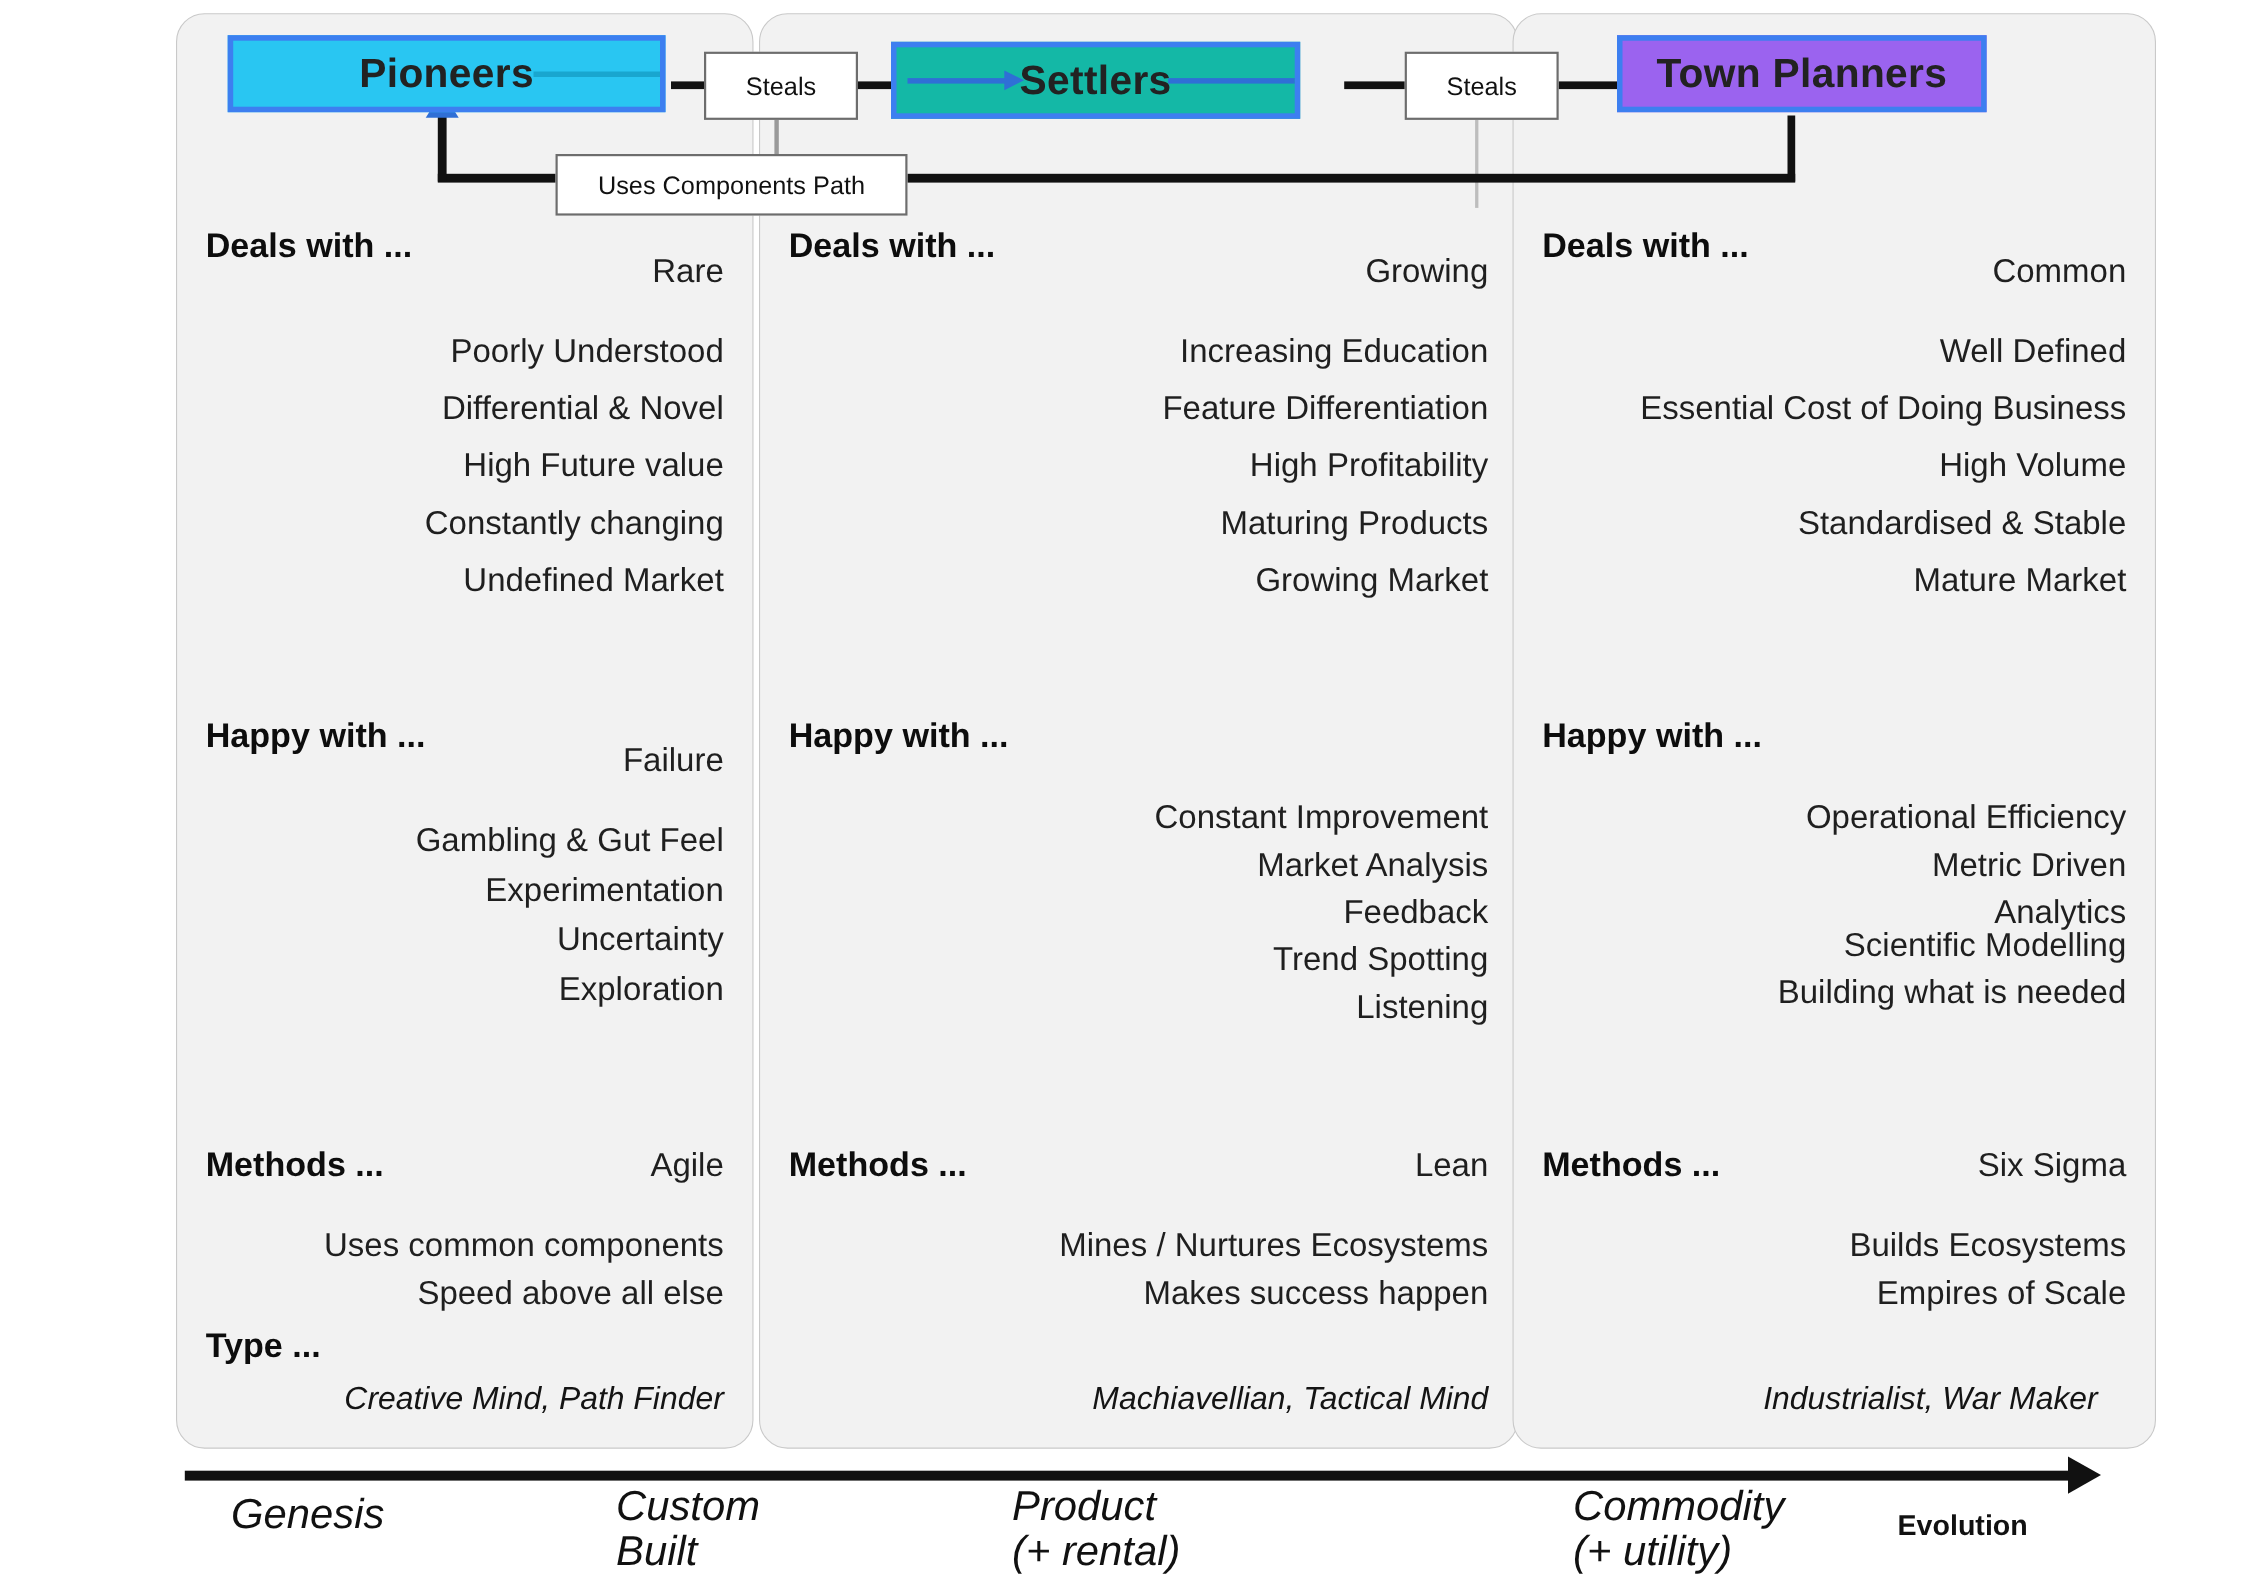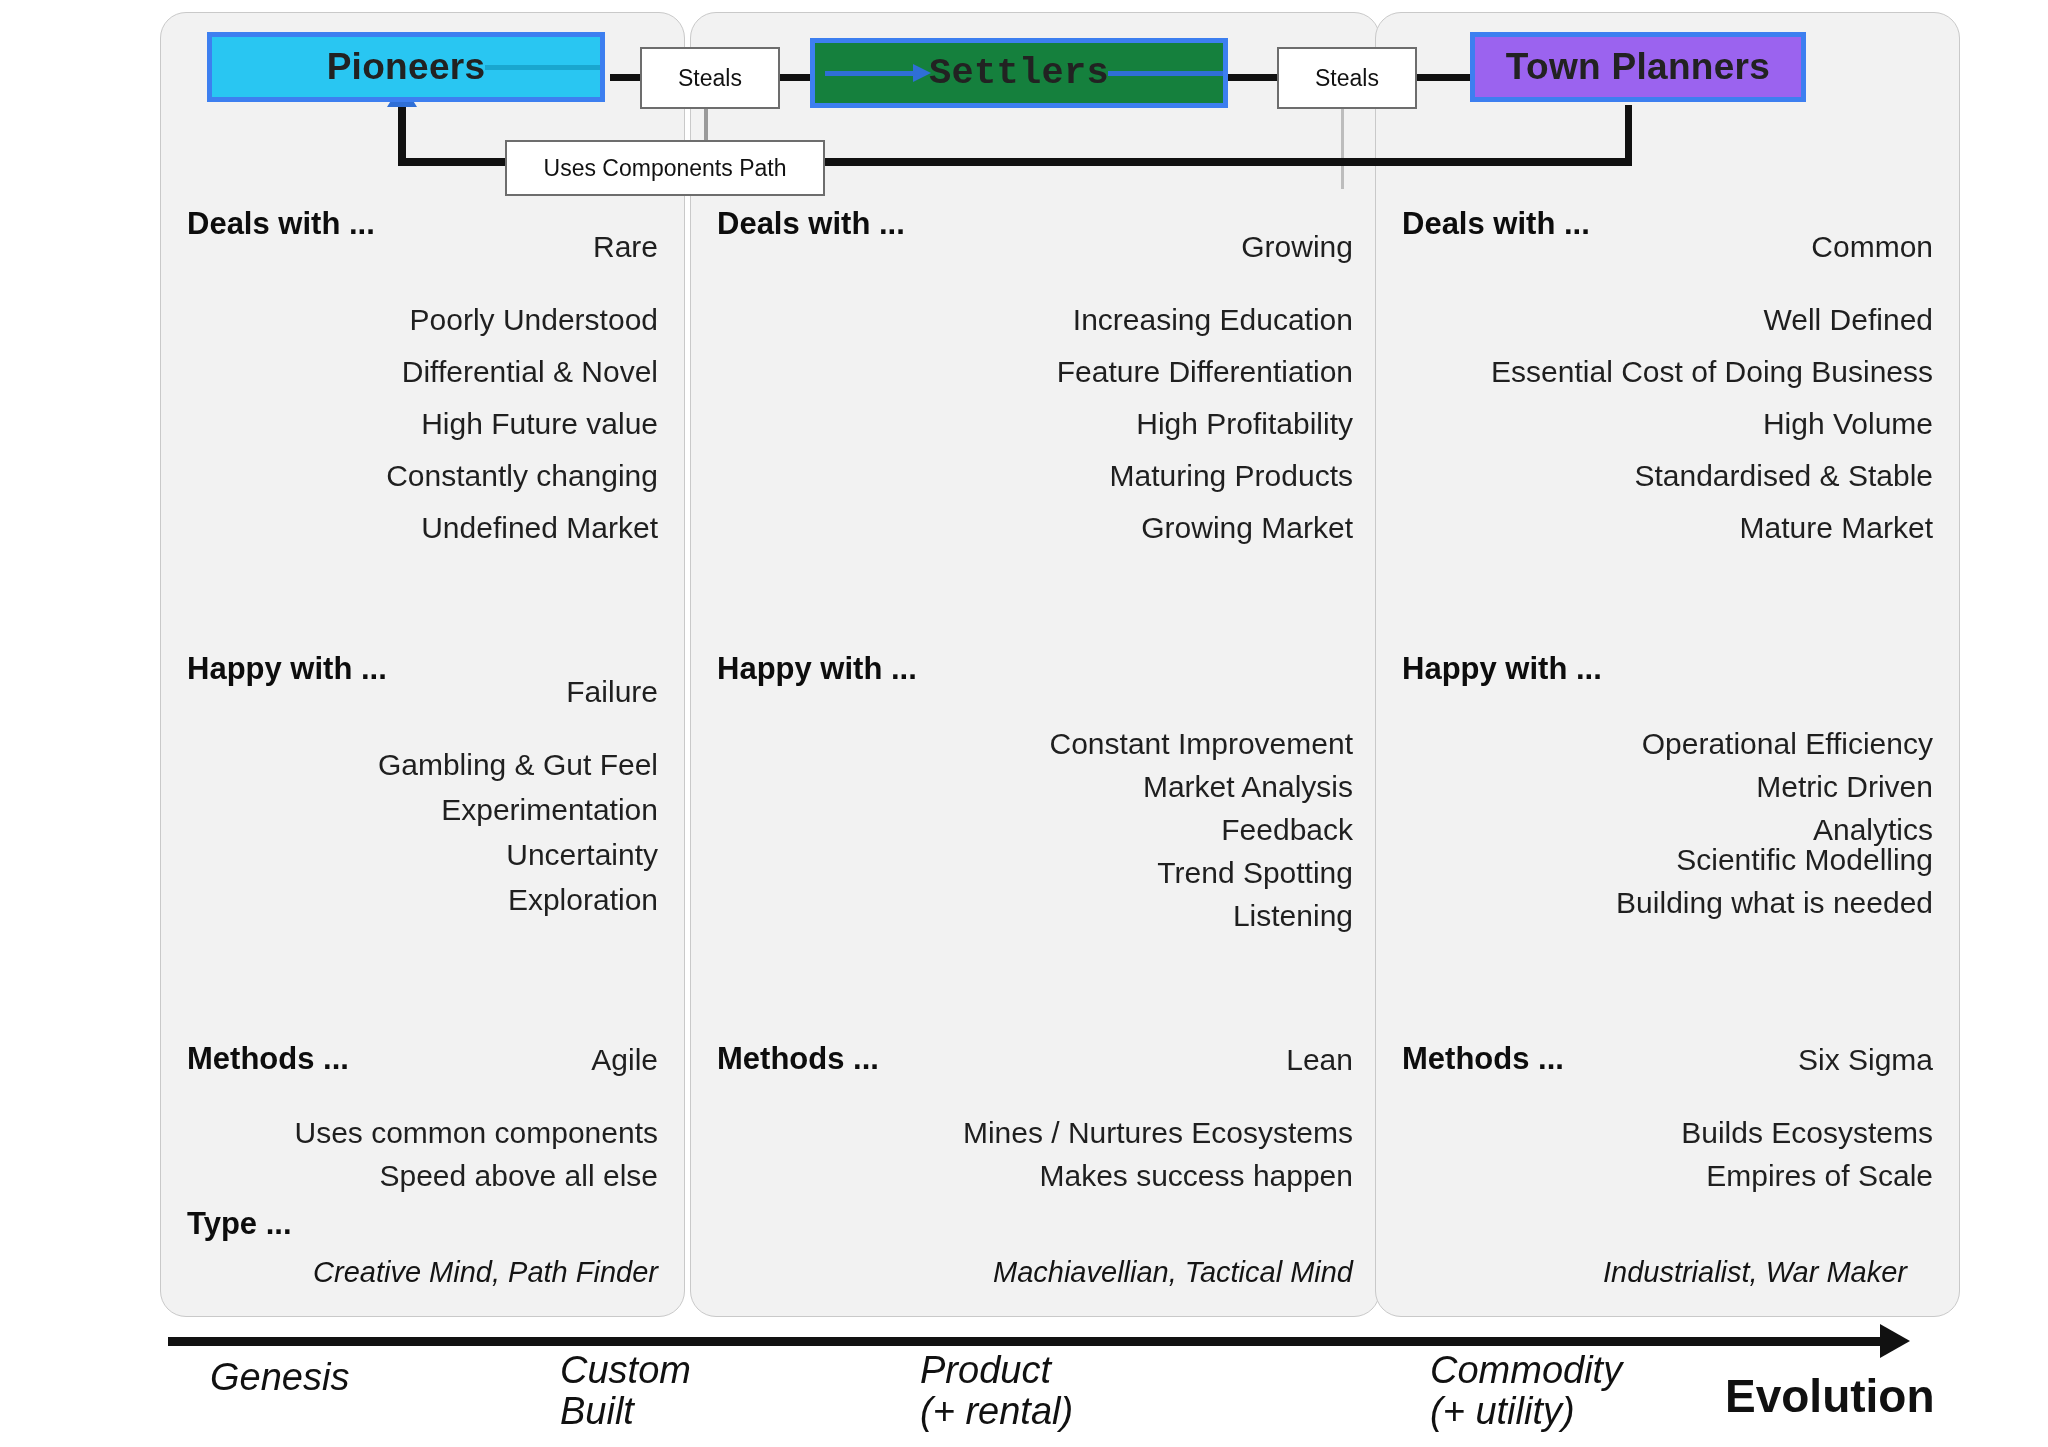--- a/index.html
+++ b/index.html
@@ -51,21 +51,21 @@
   }
   .role-box .role-label {
     font-size: 37px;
     font-weight: bold;
     color: #222;
     letter-spacing: 0.3px;
     position: relative;
     z-index: 3;
   }
   #role-pioneers     { left: 207px;  width: 398px;  top: 32px; background: #29c6f2; }
-  #role-settlers     { left: 810px;  width: 418px;  top: 38px; background: #15803d; font-family: Liberation Mono, monospace; }
+  #role-settlers     { left: 810px;  width: 372px;  top: 38px; background: #14b8a6; }
   #role-townplanners { left: 1470px; width: 336px;  top: 32px; background: #9b63ef; }
 
   
   .inner-line {
     position: absolute;
     height: 5px;
     z-index: 1;
   }
   #pioneers-tail  { right: 0px; top: 50%; margin-top: -2px; width: 115px; background: #19a6cf; }
   #settlers-tail  { right: 0px; top: 50%; margin-top: -2px; width: 115px; background: #2f6fd6; }
@@ -226,21 +226,21 @@
     z-index: 3;
   }
   #axis-genesis   { left: 210px;  top: 1357px; }
   #axis-custom    { left: 560px;  top: 1350px; }
   #axis-product   { left: 920px;  top: 1350px; }
   #axis-commodity { left: 1430px; top: 1350px; }
   #axis-evolution {
     left: 1725px; top: 1372px;
     font-style: normal;
     font-weight: bold;
-    font-size: 46px;
+    font-size: 26px;
   }
 </style>
 </head>
 <body>
 
 <div id="stage">
 
   <div class="panel" id="panel-0">
     <div class="content">
 

